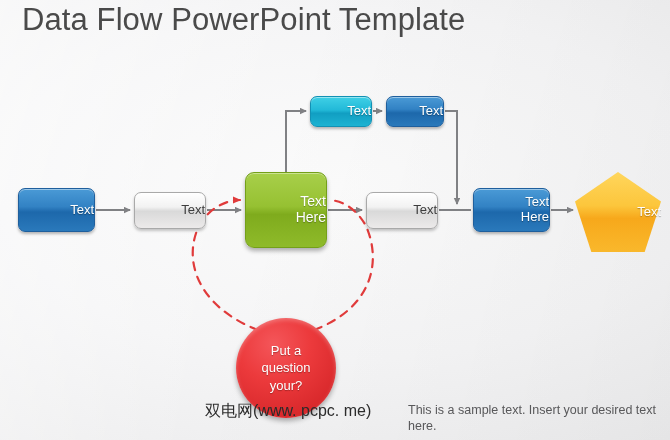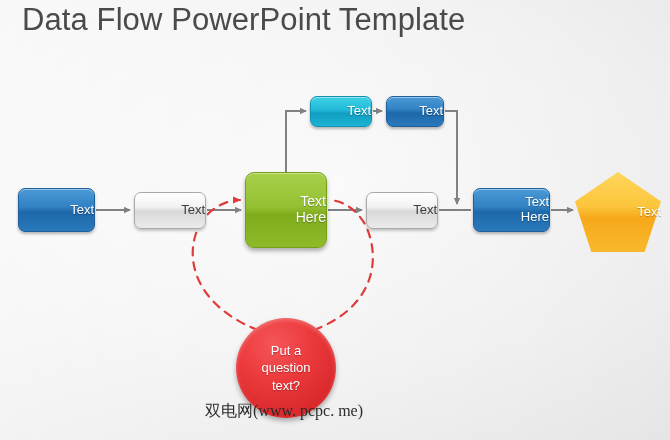--- a/index.html
+++ b/index.html
@@ -95,21 +95,21 @@
     color:#ffffff;font-size:13px;line-height:1.35;text-align:center;
     display:flex;align-items:center;justify-content:center;
     text-shadow:0 1px 1px rgba(0,0,0,.3);
   }
   #node-question span{display:block;width:100%;white-space:pre-line;}
 
   
   #watermark{
     position:absolute;left:205px;top:401px;
     font-size:16px;color:#2b2b2b;white-space:nowrap;
-    font-family:Liberation Serif, serif;
+    font-family:Liberation Sans, sans-serif;
   }
   #sample-text{
     position:absolute;left:408px;top:403px;width:258px;
     font-size:12.5px;color:#58585a;line-height:1.25;
   }
 </style>
 </head>
 <body>
 
 <div id="slide">
@@ -182,18 +182,19 @@
   </div>
 
   <div class="node" id="node-pentagon">
     <div class="penta-bg"></div>
     <span class="penta-label">Text</span>
   </div>
 
   <div id="node-question">
     <span>Put a
 question
-text?</span>
+your?</span>
   </div>
 
   <div id="watermark">双电网(www. pcpc. me)</div>
+  <div id="sample-text">This is a sample text. Insert your desired text here.</div>
 
 </div>
 
 </body></html>

